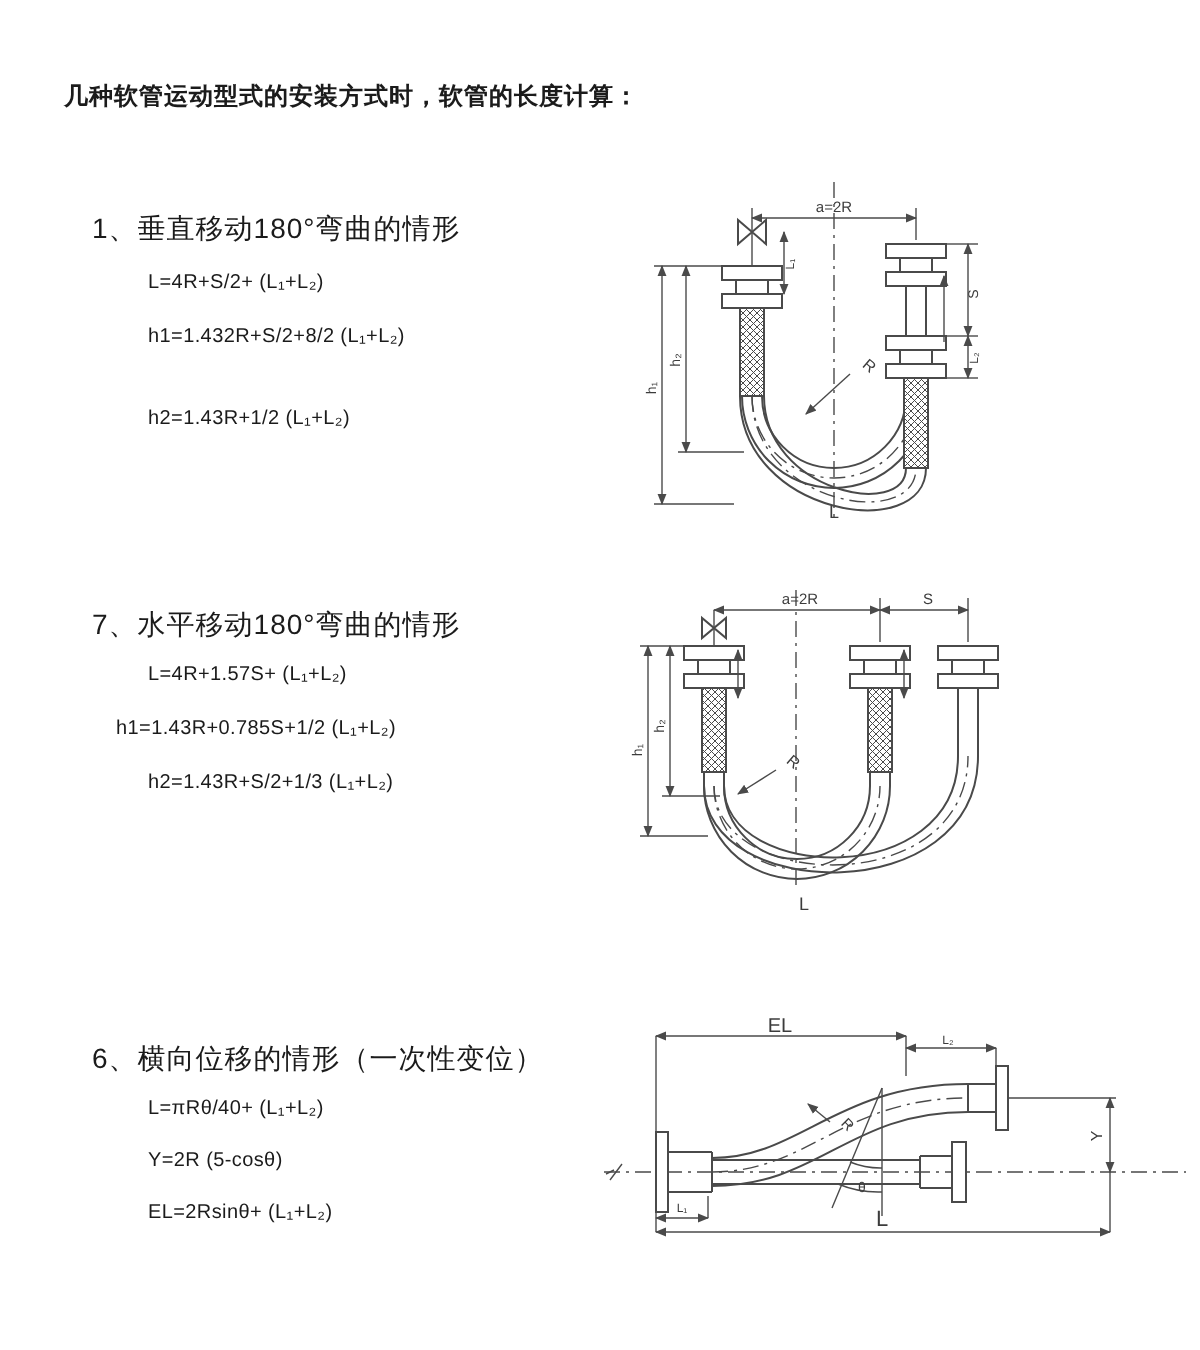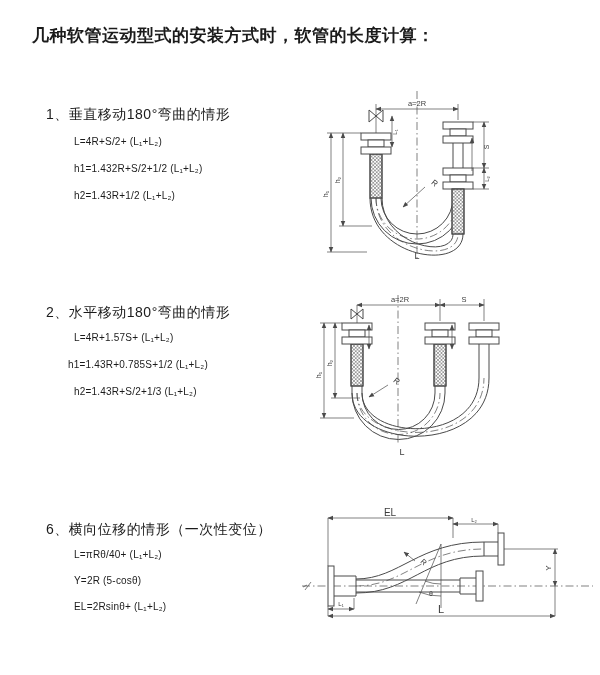--- a/index.html
+++ b/index.html
@@ -6,22 +6,22 @@
   body{
     width:600px;height:675px;
     background:#ffffff;
     font-family:"Liberation Sans","DejaVu Sans",sans-serif;
     color:#1b1b1b;
     position:relative;
     overflow:hidden;
   }
   .abs{position:absolute;}
   .title{
-    left:32px;top:24px;
-    font-size:17px;font-weight:700;letter-spacing:.5px;
+    left:32px;top:40px;
+    font-size:12px;font-weight:700;letter-spacing:.5px;
   }
   .sec-head{
     font-size:14px;font-weight:400;letter-spacing:.5px;
   }
   .formula{
     font-size:10px;font-weight:500;letter-spacing:.2px;
   }
   svg{display:block;}
   svg text{
     font-family:"Liberation Sans","DejaVu Sans",sans-serif;
@@ -34,26 +34,26 @@
 </style>
 </head>
 <body>
 
 <div>
 
   <div class="abs title">几种软管运动型式的安装方式时，软管的长度计算：</div>
 
   <div class="abs sec-head" style="left:46px;top:106px">1、垂直移动180°弯曲的情形</div>
   <div class="abs formula" style="left:74px;top:136px">L=4R+S/2+ (L₁+L₂)</div>
-  <div class="abs formula" style="left:74px;top:163px">h1=1.432R+S/2+1/2 (L₁+L₂)</div>
-  <div class="abs formula" style="left:74px;top:190px">h2=1.43R+1/2 (L₁+L₂)</div>
-
-  <div class="abs sec-head" style="left:46px;top:304px">2、水平移动180°弯曲的情形</div>
+  <div class="abs formula" style="left:74px;top:163px">h1=1.432R+S/2+8/2 (L₁+L₂)</div>
+  <div class="abs formula" style="left:74px;top:204px">h2=1.43R+1/2 (L₁+L₂)</div>
+
+  <div class="abs sec-head" style="left:46px;top:304px">7、水平移动180°弯曲的情形</div>
   <div class="abs formula" style="left:74px;top:332px">L=4R+1.57S+ (L₁+L₂)</div>
-  <div class="abs formula" style="left:68px;top:359px">h1=1.43R+0.785S+1/2 (L₁+L₂)</div>
+  <div class="abs formula" style="left:58px;top:359px">h1=1.43R+0.785S+1/2 (L₁+L₂)</div>
   <div class="abs formula" style="left:74px;top:386px">h2=1.43R+S/2+1/3 (L₁+L₂)</div>
 
   <div class="abs sec-head" style="left:46px;top:521px">6、横向位移的情形（一次性变位）</div>
   <div class="abs formula" style="left:74px;top:549px">L=πRθ/40+ (L₁+L₂)</div>
   <div class="abs formula" style="left:74px;top:575px">Y=2R (5-cosθ)</div>
   <div class="abs formula" style="left:74px;top:601px">EL=2Rsinθ+ (L₁+L₂)</div>
 
   <svg class="abs" style="left:312px;top:76px" width="280" height="185" viewBox="0 0 280 185">
     <defs>
       <pattern id="h1p" patternUnits="userSpaceOnUse" width="3.5" height="3.5">

